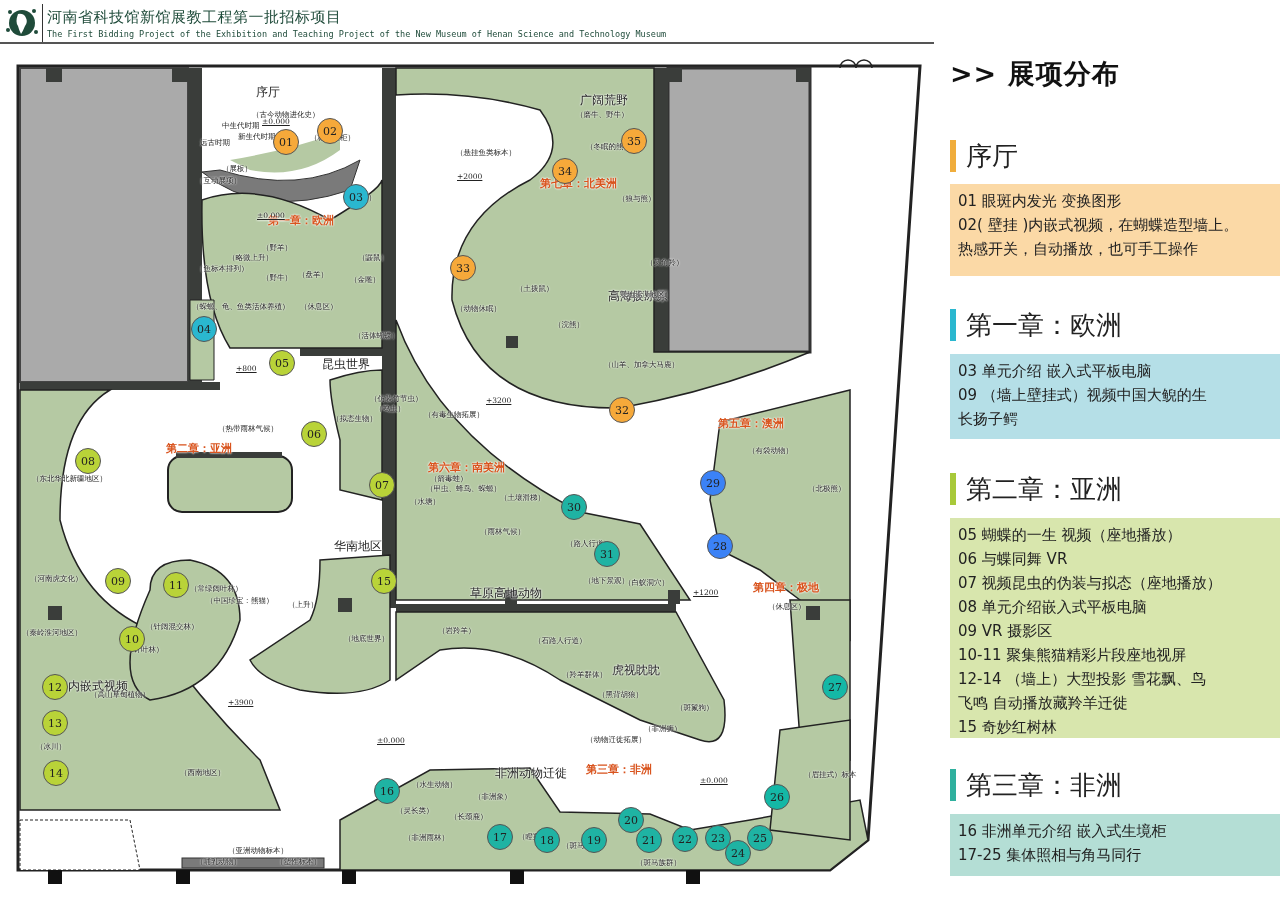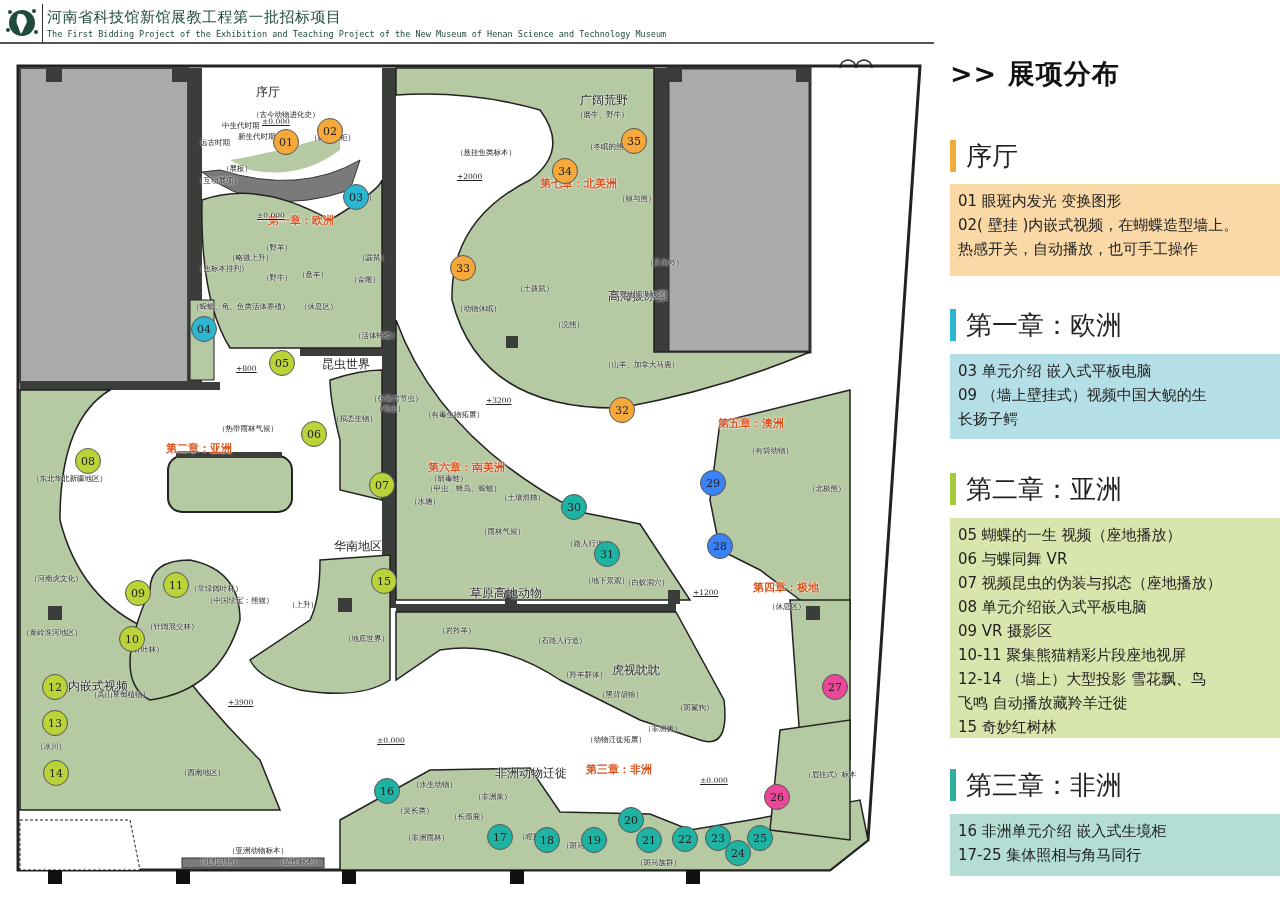--- a/index.html
+++ b/index.html
@@ -12,21 +12,21 @@
   .header-line { position: absolute; left: 0; top: 42px; width: 934px; height: 2px; background: #555; }
 
   .plan { position: absolute; left: 0; top: 44px; width: 935px; height: 861px; }
 
   .marker { position: absolute; width: 26px; height: 26px; border-radius: 50%; border: 1px solid #555; display: flex; align-items: center; justify-content: center; font-size: 11px; font-family: "DejaVu Serif", serif; color: #222; }
   .m-orange { background: #f6a93a; }
   .m-cyan { background: #2ab7cf; }
   .m-lime { background: #b9d338; }
   .m-teal { background: #1fb3a3; }
   .m-green { background: #3b82f6; }
-  .m-violet { background: #ec4899; }
+  .m-violet { background: #14b8a6; }
 
   .chapter-label { position: absolute; font-family: "DejaVu Serif", serif; font-size: 11px; color: #d9541e; font-weight: bold; white-space: nowrap; text-shadow: 0 0 2px #fff, 0 0 2px #fff; }
   .zone-label { position: absolute; font-family: "DejaVu Serif", serif; font-size: 12px; color: #222; white-space: nowrap; text-shadow: 0 0 2px #fff, 0 0 2px #fff; }
   .small-label { position: absolute; font-family: "DejaVu Serif", serif; font-size: 7.5px; color: #222; white-space: nowrap; text-shadow: 0 0 2px #fff, 0 0 2px #fff; }
 
   .sidebar { position: absolute; left: 950px; top: 44px; width: 330px; height: 861px; }
   .main-title { position: absolute; left: 0; top: 12px; font-size: 27px; font-weight: bold; color: #111; font-family: "DejaVu Sans", sans-serif; letter-spacing: 1px; }
   .section-head { position: absolute; left: 0; height: 34px; display: flex; align-items: center; }
   .section-bar { width: 6px; height: 32px; margin-right: 10px; }
   .section-title { font-size: 26px; color: #222; font-family: "DejaVu Sans", sans-serif; }
@@ -227,21 +227,21 @@
     </div>
   <div id="markers-layer">
       <div class="marker m-orange" style="left: 273px; top: 85px;">01</div>
       <div class="marker m-orange" style="left: 317px; top: 74px;">02</div>
       <div class="marker m-cyan" style="left: 343px; top: 140px;">03</div>
       <div class="marker m-cyan" style="left: 191px; top: 272px;">04</div>
       <div class="marker m-lime" style="left: 269px; top: 306px;">05</div>
       <div class="marker m-lime" style="left: 301px; top: 377px;">06</div>
       <div class="marker m-lime" style="left: 369px; top: 428px;">07</div>
       <div class="marker m-lime" style="left: 75px; top: 404px;">08</div>
-      <div class="marker m-lime" style="left: 105px; top: 536px; margin-left: 20px;">09</div>
+      <div class="marker m-lime" style="left: 105px; top: 524px;">09</div>
       <div class="marker m-lime" style="left: 119px; top: 582px;">10</div>
       <div class="marker m-lime" style="left: 163px; top: 528px;">11</div>
       <div class="marker m-lime" style="left: 42px; top: 630px;">12</div>
       <div class="marker m-lime" style="left: 42px; top: 666px;">13</div>
       <div class="marker m-lime" style="left: 43px; top: 716px;">14</div>
       <div class="marker m-lime" style="left: 371px; top: 524px;">15</div>
       <div class="marker m-teal" style="left: 374px; top: 734px;">16</div>
       <div class="marker m-teal" style="left: 487px; top: 780px;">17</div>
       <div class="marker m-teal" style="left: 534px; top: 783px;">18</div>
       <div class="marker m-teal" style="left: 581px; top: 783px;">19</div>

